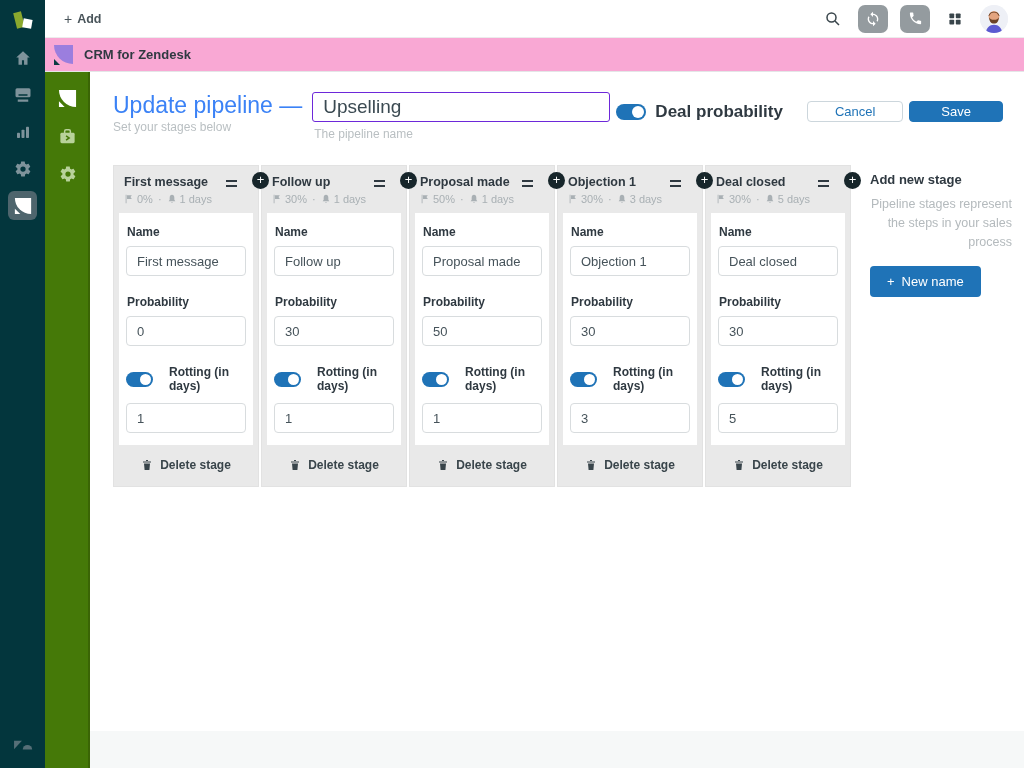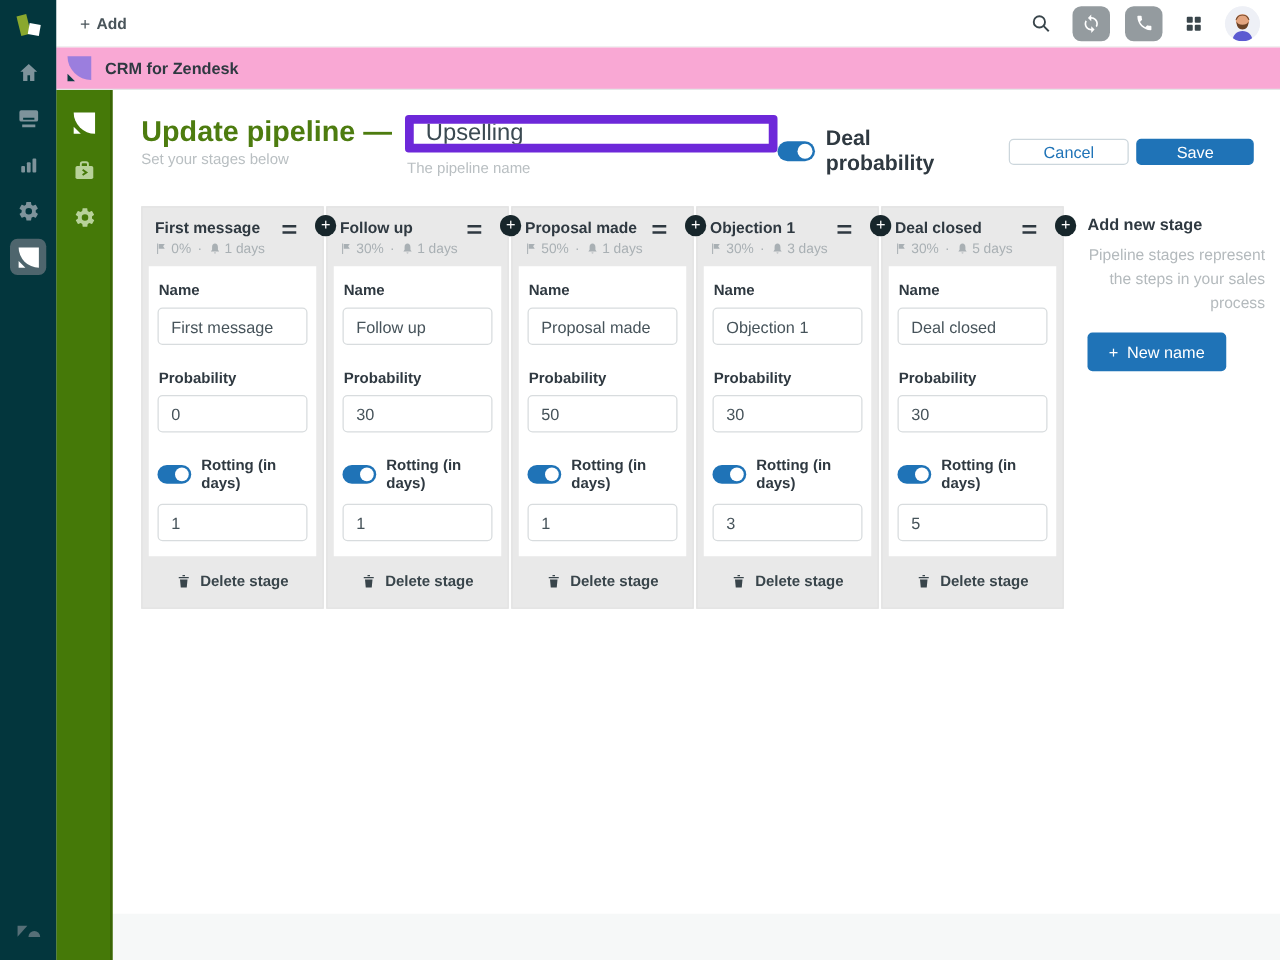--- a/index.html
+++ b/index.html
@@ -33,24 +33,24 @@
   .app-header { position:absolute; left:45px; top:38px; width:979px; height:34px; background:#f9a8d4; border-bottom:1px solid #e4e6e7; display:flex; align-items:center; z-index:4; }
   .app-header .app-icon { margin-left:7px; width:22px; height:22px; }
   .app-header .app-title { margin-left:10px; font-size:13px; font-weight:bold; color:#2f3941; }
 
   
   .main { position:absolute; left:90px; top:72px; width:934px; height:696px; background:#fff; }
   .footer-strip { position:absolute; left:0; bottom:0; width:100%; height:37px; background:#f6f8f8; }
   .content { padding:20px 0 0 23px; }
 
   .header-row { display:flex; align-items:flex-start; }
-  .page-title { font-size:23px; font-weight:700; color:#4d7c0f; line-height:1.15; white-space:nowrap; }
+  .page-title { font-size:23px; font-weight:400; color:#3b82f6; line-height:1.15; white-space:nowrap; }
   .page-subtitle { font-size:12px; color:#b9bfc2; margin-top:2px; }
   .name-block { margin-left:10px; }
-  .pipeline-input { width:298px; height:30px; border:7px solid #6d28d9; border-radius:3px; padding:0 10px; font-size:19px; color:#3b4a52; font-family:inherit; outline:none; }
+  .pipeline-input { width:298px; height:30px; border:1px solid #6d28d9; border-radius:3px; padding:0 10px; font-size:19px; color:#3b4a52; font-family:inherit; outline:none; }
   .pipeline-hint { font-size:12px; color:#b9bfc2; margin-top:5px; margin-left:2px; }
 
   .controls { margin-left:auto; margin-right:21px; display:flex; align-items:center; margin-top:9px; }
   .toggle { position:relative; border-radius:9px; background:#1f73b7; cursor:pointer; flex:none; }
   .toggle .knob { position:absolute; background:#fff; border-radius:50%; }
   .toggle-lg { width:30px; height:16px; }
   .toggle-lg .knob { width:12px; height:12px; top:2px; right:2px; }
   .toggle-sm { width:27px; height:15px; }
   .toggle-sm .knob { width:11px; height:11px; top:2px; right:2px; }
   .dp-label { margin-left:9px; font-size:17px; font-weight:bold; color:#2f3941; }
@@ -67,21 +67,21 @@
   .stage-title { font-size:12.5px; font-weight:bold; color:#2f3941; }
   .drag-handle { position:absolute; right:21px; top:14px; width:11px; }
   .drag-handle i { display:block; height:2px; background:#2f3941; margin-bottom:3px; }
   .stage-meta { margin-top:4px; font-size:11px; color:#a9b0b4; display:flex; align-items:center; gap:3px; }
   .stage-meta svg { fill:#a9b0b4; flex:none; }
   .meta-dot { margin:0 2px; }
   .card-body { background:#fff; margin:0 5px; padding:12px 7px 12px; }
   .field-label { font-size:12px; font-weight:bold; color:#2f3941; margin:0 0 7px 1px; }
   .field-label.mt { margin-top:19px; }
   .field { width:100%; height:30px; border:1px solid #d8dcde; border-radius:4px; padding:0 10px; font-size:13px; color:#46535a; font-family:inherit; outline:none; background:#fff; }
-  .rot-row { display:flex; align-items:center; margin:19px 0 10px; gap:8px; }
+  .rot-row { display:flex; align-items:center; margin:19px 0 10px; gap:16px; }
   .rot-label { font-size:12px; font-weight:bold; color:#2f3941; }
   .card-footer { padding:13px 0 14px; display:flex; justify-content:center; align-items:center; gap:7px; font-size:12px; font-weight:bold; color:#39454b; cursor:pointer; }
   .card-footer svg { fill:#39454b; }
 
   
   .add-panel { margin-left:17px; width:142px; padding-top:7px; }
   .add-title { font-size:13px; font-weight:bold; color:#2f3941; }
   .add-desc { font-size:12.5px; color:#b4babd; line-height:1.5; margin-top:8px;text-align:right; }
   .btn-new-stage { margin-top:15px; display:inline-flex; align-items:center; gap:7px; background:#1f73b7; color:#fff; border:none; border-radius:4px; padding:8px 17px; font-size:13px; font-family:inherit; cursor:pointer; }
 </style>

